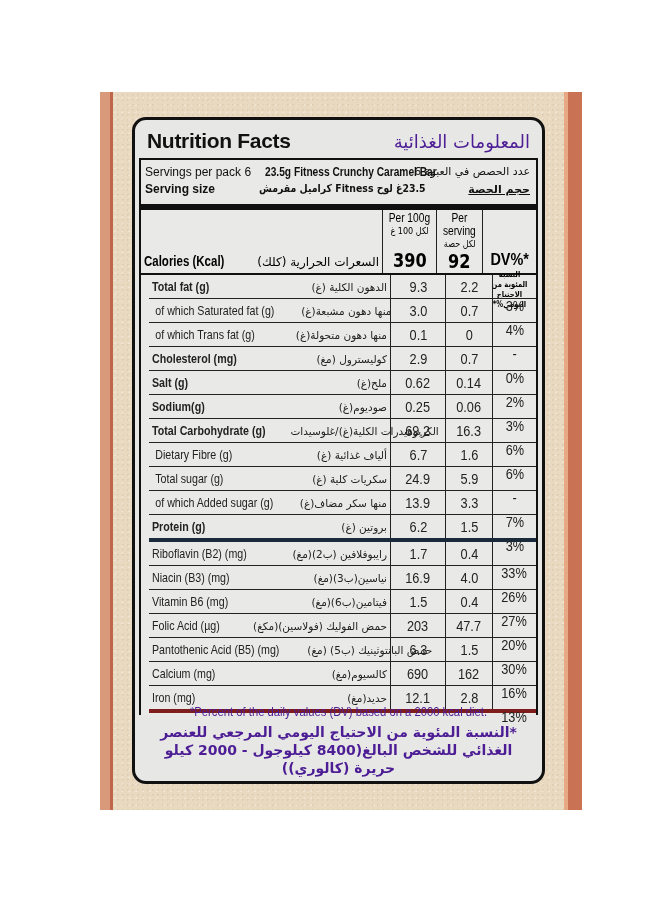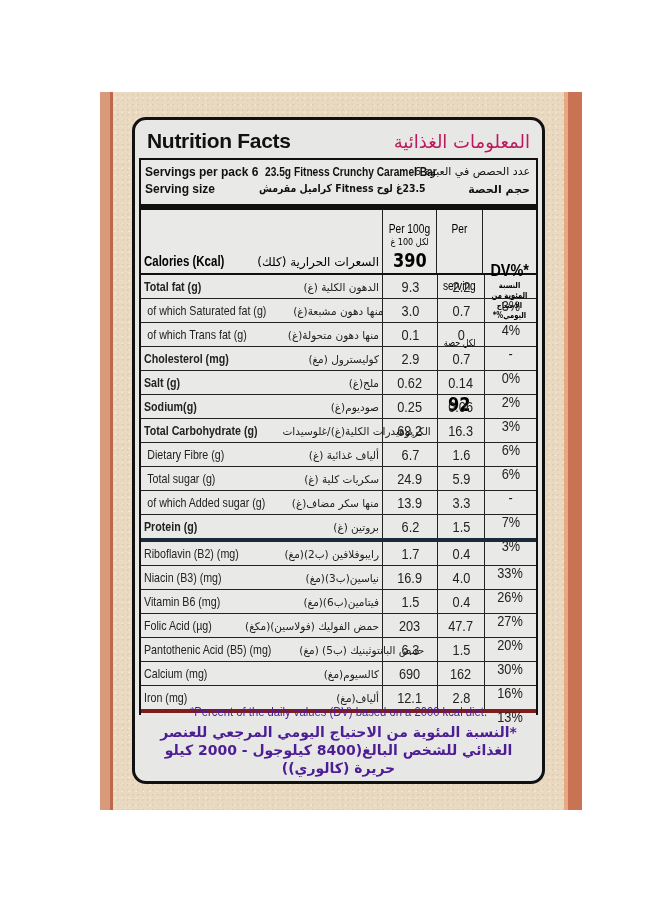--- a/index.html
+++ b/index.html
@@ -9,47 +9,47 @@
     background-image: radial-gradient(rgba(160,120,80,0.12) 1px, transparent 1px), radial-gradient(rgba(255,255,255,0.35) 1px, transparent 1px);
     background-size: 5px 5px, 7px 7px;
     background-position: 0 0, 2px 3px;
     border-left:10px solid #d89a7a; border-right:14px solid #c97254;
     box-shadow: inset 3px 0 0 #c0664a, inset -4px 0 0 #e7a983;
   }
   .panel { position:absolute; left:132px; top:117px; width:407px; height:661px;
     background:#e7e7e5; border:3px solid #111; border-radius:14px; }
   .title-row { position:absolute; left:12px; right:12px; top:6px; height:30px; display:flex; justify-content:space-between; align-items:center; }
   .title-en { font-weight:bold; font-size:21px; color:#111; letter-spacing:-0.3px; font-family:"Liberation Sans", sans-serif; }
-  .title-ar { font-size:18px; color:#be185d; direction:rtl; font-family:"DejaVu Sans", sans-serif; }
+  .title-ar { font-size:18px; color:#4c1d95; direction:rtl; font-family:"DejaVu Sans", sans-serif; }
   .table { position:absolute; left:4px; right:4px; top:38px; bottom:66px; border:2px solid #111; border-bottom:none; background:#e9e9e7; }
   .serv { position:absolute; left:0; right:0; top:0; height:44px; border-bottom:6px solid #111; font-size:12px; color:#111; }
-  .serv .l { position:absolute; left:4px;font-weight:bold; }
+  .serv .l { position:absolute; left:4px; }
   .serv .m { position:absolute; left:124px; font-weight:bold; transform:scaleX(0.85); transform-origin:left; }
   .serv .r { position:absolute; right:6px; direction:rtl; font-family:"DejaVu Sans", sans-serif; font-size:11px;}
   .serv .r1 { top:5px; } .serv .r2 { top:23px; }
   .hdr { position:absolute; left:0; right:0; top:50px; height:63px; border-bottom:2px solid #111; }
-  .grid { position:absolute; left:0; right:0; top:115px; }
+  .grid { position:absolute; left:8px; right:0; top:115px; }
   .row { display:flex; height:23px; border-bottom:1.5px solid #222; font-size:13px; color:#222; align-items:center; }
   .row.thick { border-bottom:4px solid #1b2a3a; }
   .row.last { border-bottom:4px solid #7f1d1d; }
   .c-name { width:242px; display:flex; justify-content:space-between; align-items:center; padding:0 3px 0 3px; box-sizing:border-box; height:100%; border-right:1.5px solid #222; }
   .c-name .en { transform:scaleX(0.82); transform-origin:left; white-space:nowrap; }
   .c-name .ar { direction:rtl; font-size:10.5px; font-family:"DejaVu Sans", sans-serif; white-space:nowrap; }
   .c-name.bold .en { font-weight:bold; }
   .c-name.indent .en { padding-left:4px; }
   .c-v { width:54px; text-align:center; height:100%; line-height:23px; border-right:1.5px solid #222; font-size:15px; transform-origin:center; }
   .c-v span { display:inline-block; transform:scaleX(0.85); }
-  .c-s { width:46px; text-align:center; height:100%; line-height:23px; border-right:1.5px solid #222; font-size:15px;gap:44px; }
+  .c-s { width:46px; text-align:center; height:100%; line-height:23px; border-right:1.5px solid #222; font-size:15px; }
   .c-s span, .c-d span { display:inline-block; transform:scaleX(0.85); }
   .c-d { flex:1; text-align:center; height:100%; line-height:23px; font-size:15px;margin-top:38px; }
   .hdr .cols { position:absolute; left:0; right:0; top:0; bottom:0; display:flex; }
   .hdr .c-name { align-items:flex-end; padding-bottom:4px; font-size:14px; }
   .hdr .c-name .en { font-weight:bold; font-size:14px; }
   .hdr .c-name .ar { font-size:12px; }
-  .hdr .c-v, .hdr .c-s, .hdr .c-d { line-height:normal; display:flex; flex-direction:column; align-items:center; justify-content:flex-start; padding-top:13px; box-sizing:border-box; font-size:12px; }
+  .hdr .c-v, .hdr .c-s, .hdr .c-d { line-height:normal; display:flex; flex-direction:column; align-items:center; justify-content:flex-start; padding-top:2px; box-sizing:border-box; font-size:12px; }
   .hdr .small { font-size:12px; transform:scaleX(0.85); line-height:13px; }
   .hdr .ar-small { font-size:9.5px; direction:rtl; font-family:"DejaVu Sans", sans-serif; line-height:12px; }
   .hdr .big { font-weight:bold; font-size:19px; margin-top:auto; margin-bottom:2px; font-family:"DejaVu Sans", sans-serif; }
   .hdr .dv { font-weight:bold; font-size:17px; transform:scaleX(0.85); }
   .hdr .dv-ar { font-size:8px; direction:rtl; font-family:"DejaVu Sans", sans-serif; line-height:10px; text-align:center; font-weight:bold; }
   .foot { position:absolute; left:0; right:0; bottom:4px; text-align:center; color:#4c1d95; }
   .foot .en { font-size:12.5px; transform:scaleX(0.9); display:block; margin-bottom:4px; }
   .foot .ar { font-size:14px; direction:rtl; font-family:"DejaVu Sans", sans-serif; font-weight:bold; line-height:18px; padding:0 16px; }
 </style>
 </head>
@@ -63,21 +63,21 @@
     <span class="title-ar">المعلومات الغذائية</span>
   </div>
 
   <div class="table">
     <div class="serv">
       <span class="l" style="top:5px">Servings  per pack 6</span>
       <span class="l" style="top:22px;font-weight:bold;">Serving size</span>
       <span class="m" style="top:5px">23.5g Fitness Crunchy Caramel Bar</span>
       <span class="m" style="top:22px;left:118px;font-family:'DejaVu Sans',sans-serif;font-size:11px;direction:rtl;">23.5غ لوح Fitness كراميل مقرمش</span>
       <span class="r r1">عدد الحصص في العبوة 6</span>
-      <span class="r r2" style="font-weight:bold;">حجم الحصة</span>
+      <span class="r r2" style="font-weight:bold;text-decoration:underline;">حجم الحصة</span>
     </div>
 
     <div class="hdr">
       <div class="cols">
         <div class="c-name">
           <span class="en">Calories (Kcal)</span>
           <span class="ar">السعرات الحرارية (كلك)</span>
         </div>
         <div class="c-v">
           <span class="small">Per 100g</span>
@@ -247,21 +247,21 @@
             <span class="en">Calcium (mg)</span>
             <span class="ar">كالسيوم(مغ)</span>
           </div>
           <div class="c-v"><span>690</span></div>
           <div class="c-s"><span>162</span></div>
           <div class="c-d"><span>16%</span></div>
         </div>
         <div class="row last">
           <div class="c-name">
             <span class="en">Iron (mg)</span>
-            <span class="ar">ألياف(مغ)</span>
+            <span class="ar">حديد(مغ)</span>
           </div>
           <div class="c-v"><span>12.1</span></div>
           <div class="c-s"><span>2.8</span></div>
           <div class="c-d"><span>13%</span></div>
         </div>
       </div>
   </div>
 
   <div class="foot">
     <span class="en">*Percent of the daily values (DV) based on a 2000 kcal diet.</span>

